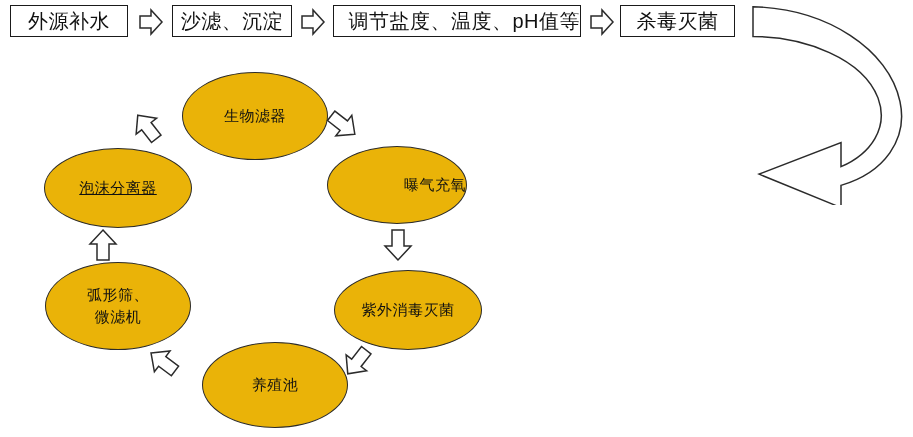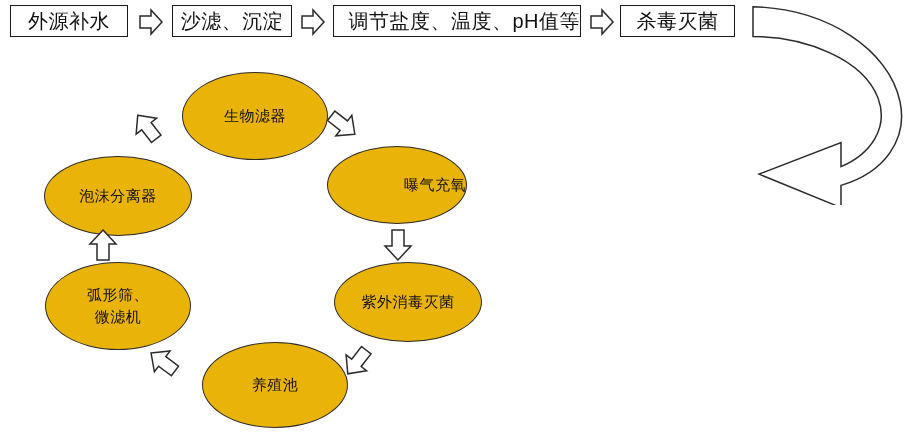--- a/index.html
+++ b/index.html
@@ -114,31 +114,31 @@
     </svg>
   </div>
 
   <div id="cycle-nodes">
       <div class="node" style="left: 182px; top: 72px; width: 146px; height: 88px;">
         <span>生物滤器</span>
       </div>
       <div class="node" style="left: 327px; top: 146px; width: 140px; height: 78px; justify-content: flex-end;">
         <span>曝气充氧</span>
       </div>
-      <div class="node" style="left: 334px; top: 262px; width: 148px; height: 80px; align-items: center;">
+      <div class="node" style="left: 334px; top: 270px; width: 148px; height: 80px; align-items: center;">
         <span>紫外消毒灭菌</span>
       </div>
       <div class="node" style="left: 202px; top: 342px; width: 146px; height: 86px;">
         <span>养殖池</span>
       </div>
       <div class="node" style="left: 45px; top: 262px; width: 146px; height: 88px;">
         <span>弧形筛、
 微滤机</span>
       </div>
-      <div class="node" style="left: 44px; top: 156px; width: 148px; height: 80px;">
+      <div class="node" style="left: 44px; top: 148px; width: 148px; height: 80px; text-decoration: underline;">
         <span>泡沫分离器</span>
       </div>
     </div>
 
   <div id="cycle-arrows">
       <div class="cyc-arrow" style="left: 131px; top: 110px; width: 32px; height: 34px; transform: rotate(-38deg);"><svg width="32" height="34" viewBox="0 0 30 34" xmlns="http://www.w3.org/2000/svg">
           <path d="M 15 2 L 28 16 L 21 16 L 21 32 L 9 32 L 9 16 L 2 16 Z" fill="#ffffff" stroke="#2b2b2b" stroke-width="1.5" stroke-linejoin="miter"></path>
         </svg></div>
       <div class="cyc-arrow" style="left: 327px; top: 108px; width: 32px; height: 34px; transform: rotate(128deg);"><svg width="32" height="34" viewBox="0 0 30 34" xmlns="http://www.w3.org/2000/svg">
           <path d="M 15 2 L 28 16 L 21 16 L 21 32 L 9 32 L 9 16 L 2 16 Z" fill="#ffffff" stroke="#2b2b2b" stroke-width="1.5" stroke-linejoin="miter"></path>

